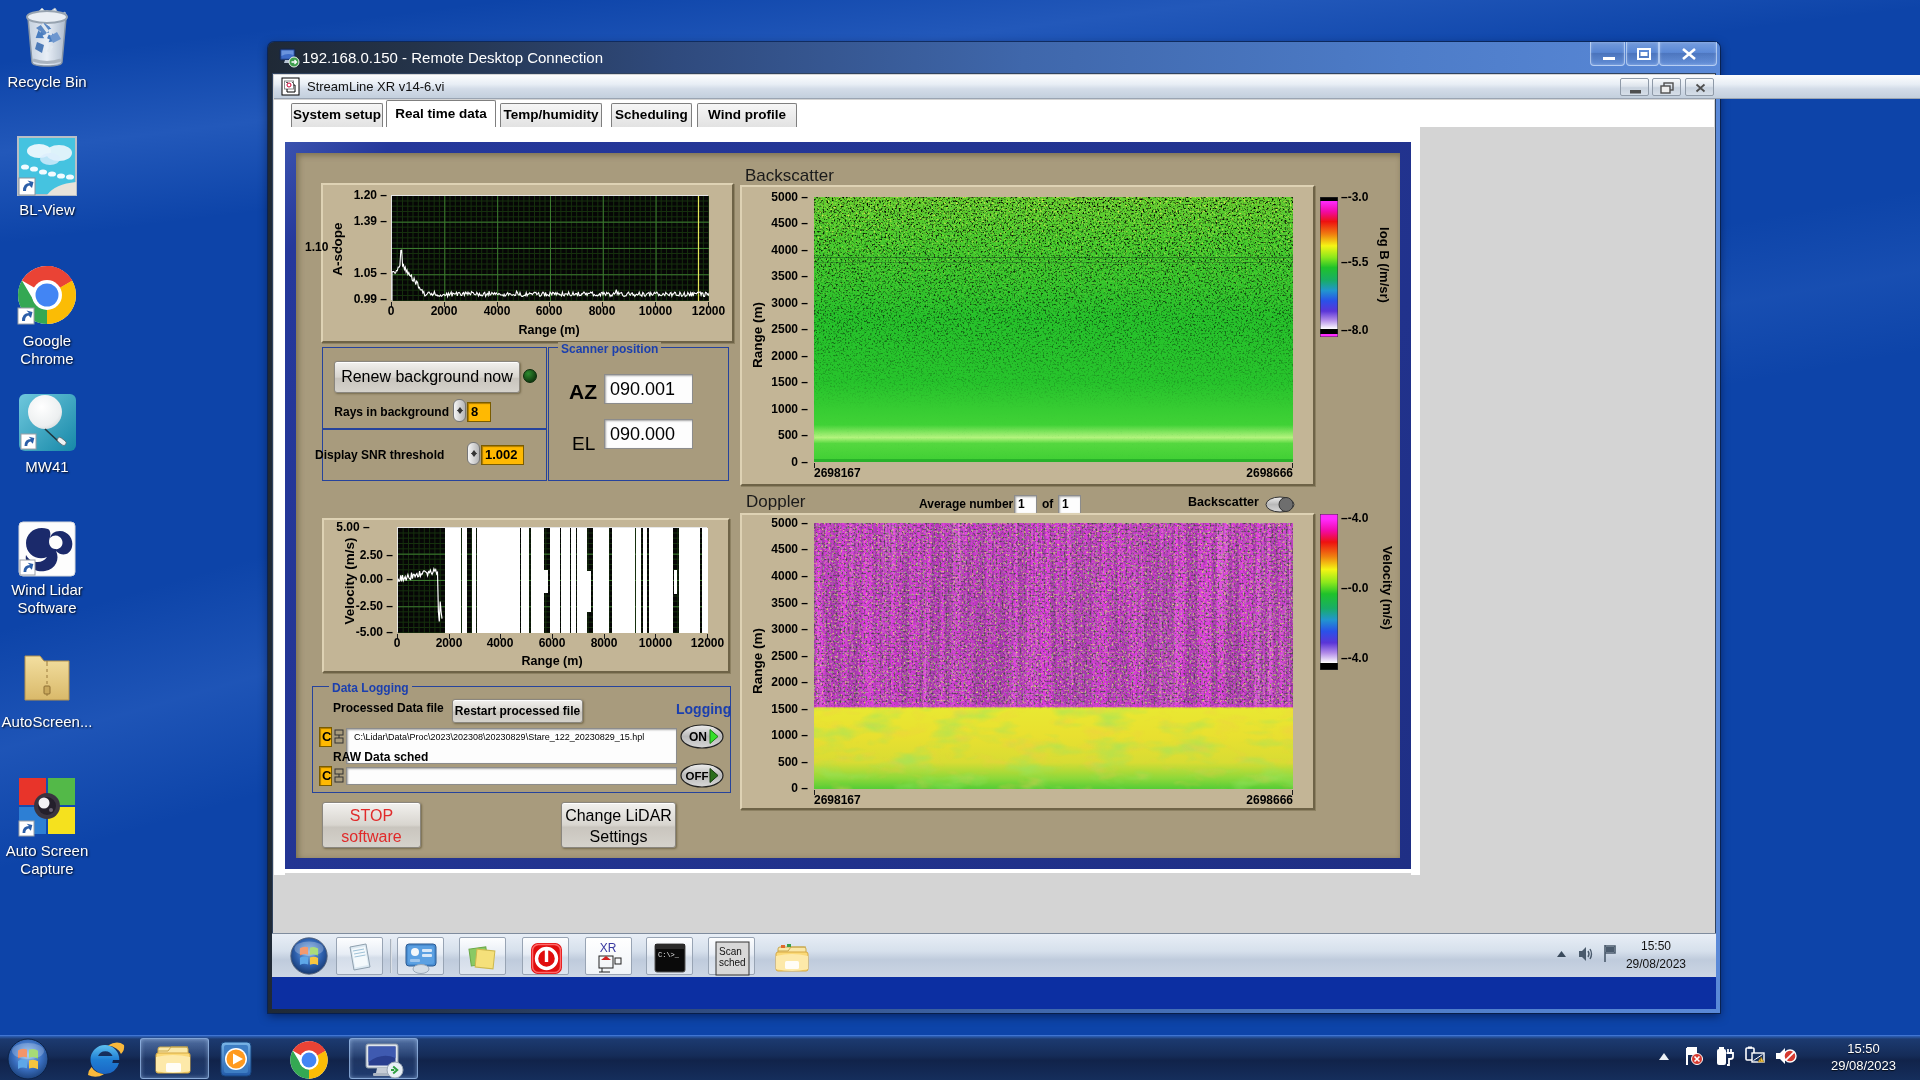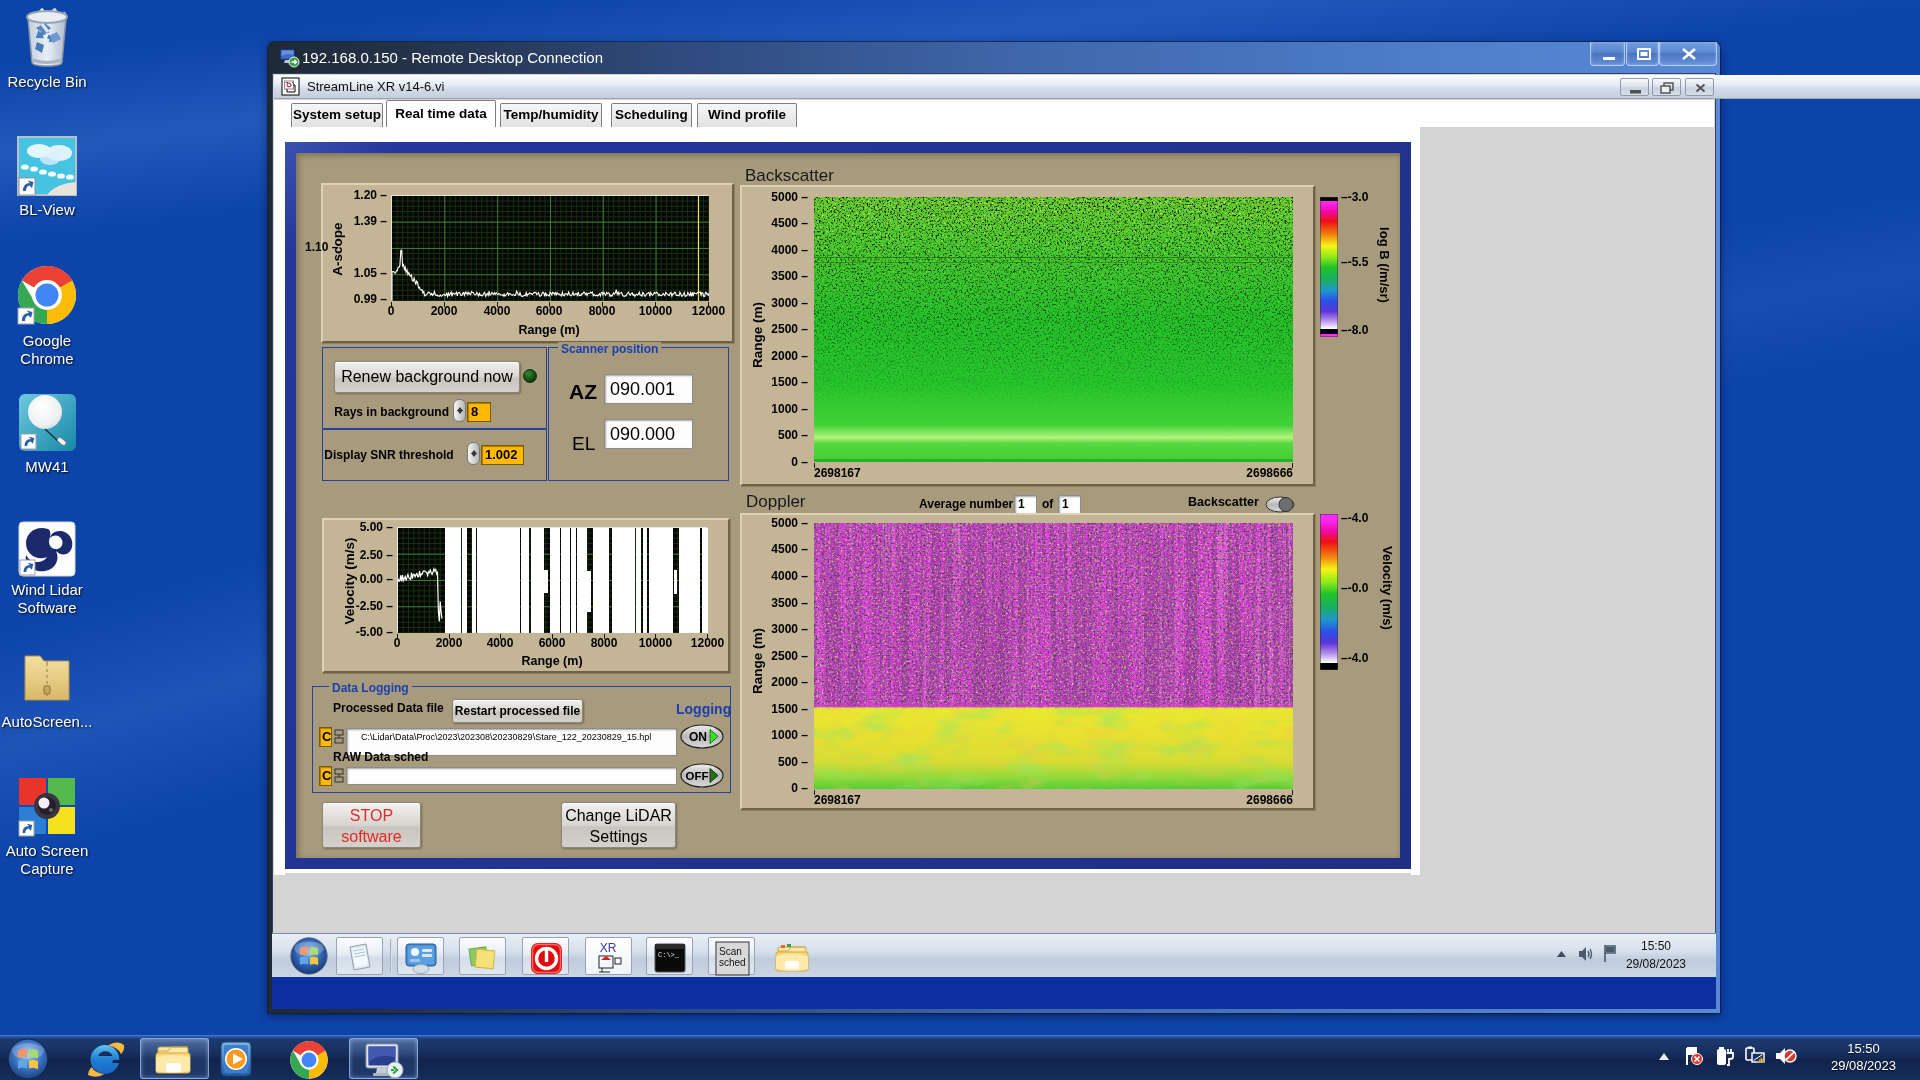--- a/index.html
+++ b/index.html
@@ -354,21 +354,21 @@
           <div class="axlab" style="left:224px;top:181px;width:80px;text-align:center;font-size:12.5px">Range (m)</div>
           <div class="axlab" style="left:14px;top:98px;width:80px;text-align:center;transform:rotate(-90deg);transform-origin:40px 9px;font-size:13.5px">A-scope</div>
 
           <div class="blubox" style="left:37px;top:205px;width:225px;height:82px"></div>
           <div class="blubox" style="left:37px;top:287px;width:225px;height:52px"></div>
           <div class="gbtn" style="left:49px;top:219px;width:186px;height:32px;font-size:16px;line-height:30px">Renew background now</div>
           <div class="abs" style="left:238px;top:227px;width:14px;height:14px;border-radius:50%;background:radial-gradient(circle at 35% 30%,#2e8b2e,#123f12 70%);border:1px solid #0a2a0a"></div>
           <div class="blab" style="left:44px;top:263px;width:120px;text-align:right">Rays in background</div>
           <div class="spin" style="left:168px;top:257px"></div>
           <div class="ofield" style="left:182px;top:260px;width:24px;height:20px;line-height:18px">8</div>
-          <div class="blab" style="left:30px;top:306px;width:148px;text-align:center">Display SNR threshold</div>
+          <div class="blab" style="left:30px;top:306px;width:148px;text-align:left">Display SNR threshold</div>
           <div class="spin" style="left:182px;top:300px"></div>
           <div class="ofield" style="left:196px;top:303px;width:43px;height:20px;line-height:18px">1.002</div>
           <div class="blubox" style="left:263px;top:205px;width:181px;height:134px"></div>
           <div class="bluetitle" style="left:273px;top:200px;background:#a89b7d;padding:0 3px">Scanner position</div>
           <div class="abs" style="left:284px;top:238px;font-size:21px;font-weight:bold">AZ</div>
           <div class="wfield" style="left:319px;top:232px;width:89px;height:30px;font-size:18px;line-height:28px;padding-left:5px">090.001</div>
           <div class="abs" style="left:287px;top:291px;font-size:19px;font-weight:normal">EL</div>
           <div class="wfield" style="left:319px;top:277px;width:89px;height:30px;font-size:18px;line-height:28px;padding-left:5px">090.000</div>
 
           <div class="pcont" style="left:37px;top:376px;width:408px;height:155px"></div>
@@ -501,21 +501,21 @@
                   <rect x="265.0" y="0" width="10" height="105"></rect>
                   <rect x="276.0" y="42" width="3" height="24"></rect>
                   <rect x="281.0" y="0" width="4" height="105"></rect>
                   <rect x="285.0" y="0" width="5" height="105"></rect>
                   <rect x="290.0" y="0" width="12" height="105"></rect>
                   <rect x="304.0" y="0" width="7" height="105"></rect>
                 </g>
                 <polyline points="0.0,50.6 0.9,53.3 1.8,52.8 2.7,47.4 3.6,53.4 4.5,47.0 5.4,52.5 6.3,50.4 7.2,48.5 8.1,52.6 9.0,49.4 9.9,46.6 10.8,49.5 11.7,50.8 12.6,51.5 13.5,44.7 14.4,50.7 15.3,46.4 16.2,46.4 17.1,48.9 18.0,46.6 18.9,45.5 19.8,48.8 20.7,48.4 21.6,43.2 22.4,48.3 23.3,46.0 24.2,46.1 25.1,43.5 26.0,42.7 26.9,43.2 27.8,44.0 28.7,44.5 29.6,47.6 30.5,43.8 31.4,44.7 32.3,42.1 33.2,44.7 34.1,46.4 35.0,44.3 35.9,40.8 36.8,43.0 37.7,41.6 38.6,45.9 39.5,44.5 40.4,83.7 41.3,93.4 42.2,73.5 43.1,84.0 44.0,90.6" fill="none" stroke="#fff" stroke-width="1.2"></polyline>
               </svg>
             </div>
-          <div class="axlab" style="left:28px;top:378px;width:80px;text-align:right">5.00 –</div>
+          <div class="axlab" style="left:28px;top:378px;width:80px;text-align:center">5.00 –</div>
           <div class="axlab" style="left:28px;top:406px;width:80px;text-align:right">2.50 –</div>
           <div class="axlab" style="left:28px;top:430px;width:80px;text-align:right">0.00 –</div>
           <div class="axlab" style="left:28px;top:457px;width:80px;text-align:right">-2.50 –</div>
           <div class="axlab" style="left:28px;top:483px;width:80px;text-align:right">-5.00 –</div>
           <div class="abs" style="left:112px;top:492px;width:311px;height:5px;background:repeating-linear-gradient(to right,#1a1a1a 0 1px,transparent 1px 51.67px)"></div>
           <div class="axlab" style="left:92px;top:494px;width:40px;text-align:center">0</div>
           <div class="axlab" style="left:144px;top:494px;width:40px;text-align:center">2000</div>
           <div class="axlab" style="left:195px;top:494px;width:40px;text-align:center">4000</div>
           <div class="axlab" style="left:247px;top:494px;width:40px;text-align:center">6000</div>
           <div class="axlab" style="left:299px;top:494px;width:40px;text-align:center">8000</div>
@@ -528,21 +528,21 @@
           <div class="bluetitle" style="left:44px;top:539px;background:#a89b7d;padding:0 3px">Data Logging</div>
           <div class="blab" style="left:48px;top:559px">Processed Data file</div>
           <div class="gbtn" style="left:167px;top:557px;width:131px;height:24px;font-size:12px;font-weight:bold;line-height:22px">Restart processed file</div>
           <div class="bluetitle" style="left:391px;top:559px;font-size:14px">Logging</div>
           <div class="ofield" style="left:34px;top:585px;width:13px;height:20px;line-height:18px;padding-left:2px">C</div>
           <svg class="abs" style="left:49px;top:587px" width="11" height="16" viewBox="0 0 11 16">
               <rect x="1" y="1" width="8" height="5" fill="none" stroke="#333"></rect>
               <rect x="1" y="9" width="8" height="5" fill="none" stroke="#333"></rect>
               <path d="M5 6 v3" stroke="#333"></path>
             </svg>
-          <div class="wfield" style="left:61px;top:586px;width:331px;height:28px;font-size:9px;line-height:16px;padding-left:14px;white-space:nowrap;overflow:hidden">C:\Lidar\Data\Proc\2023\202308\20230829\Stare_122_20230829_15.hpl</div>
+          <div class="wfield" style="left:61px;top:586px;width:331px;height:36px;font-size:9px;line-height:16px;padding-left:7px;white-space:nowrap;overflow:hidden">C:\Lidar\Data\Proc\2023\202308\20230829\Stare_122_20230829_15.hpl</div>
           <div class="blab" style="left:48px;top:608px">RAW Data sched</div>
           <div class="ofield" style="left:34px;top:624px;width:13px;height:20px;line-height:18px;padding-left:2px">C</div>
           <svg class="abs" style="left:49px;top:626px" width="11" height="16" viewBox="0 0 11 16">
               <rect x="1" y="1" width="8" height="5" fill="none" stroke="#333"></rect>
               <rect x="1" y="9" width="8" height="5" fill="none" stroke="#333"></rect>
               <path d="M5 6 v3" stroke="#333"></path>
             </svg>
           <div class="wfield" style="left:61px;top:625px;width:331px;height:18px"></div>
           <svg class="abs" style="left:395px;top:582px" width="44" height="25" viewBox="0 0 44 25">
             <defs>

